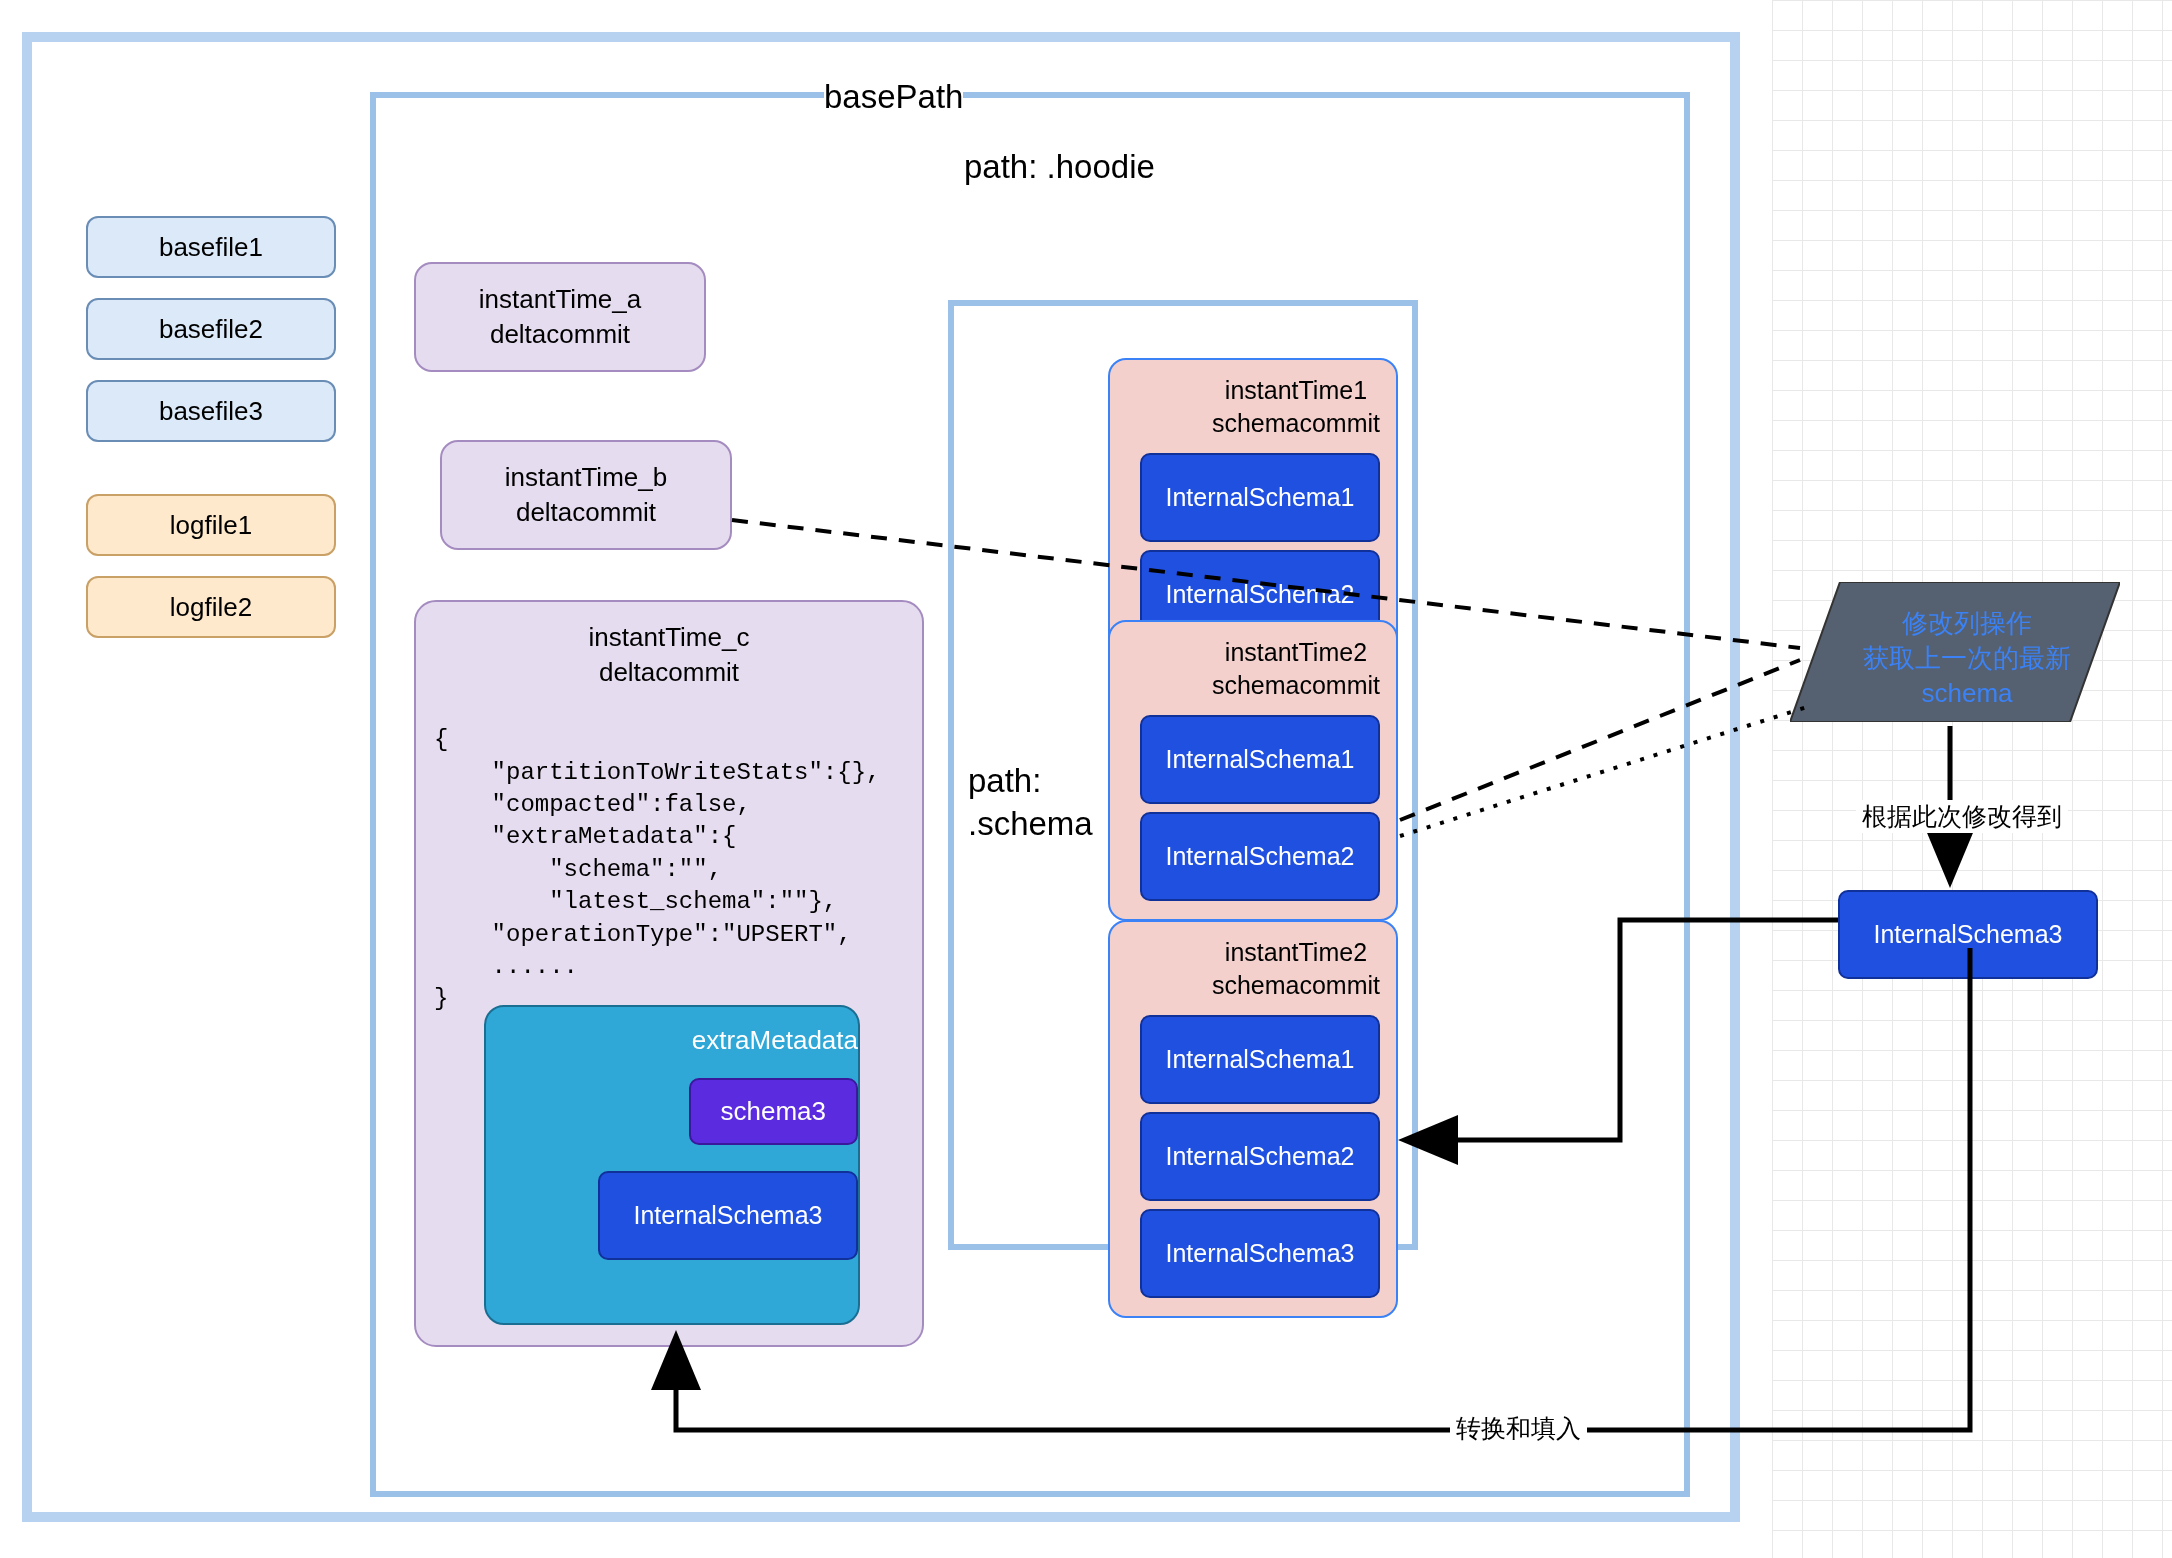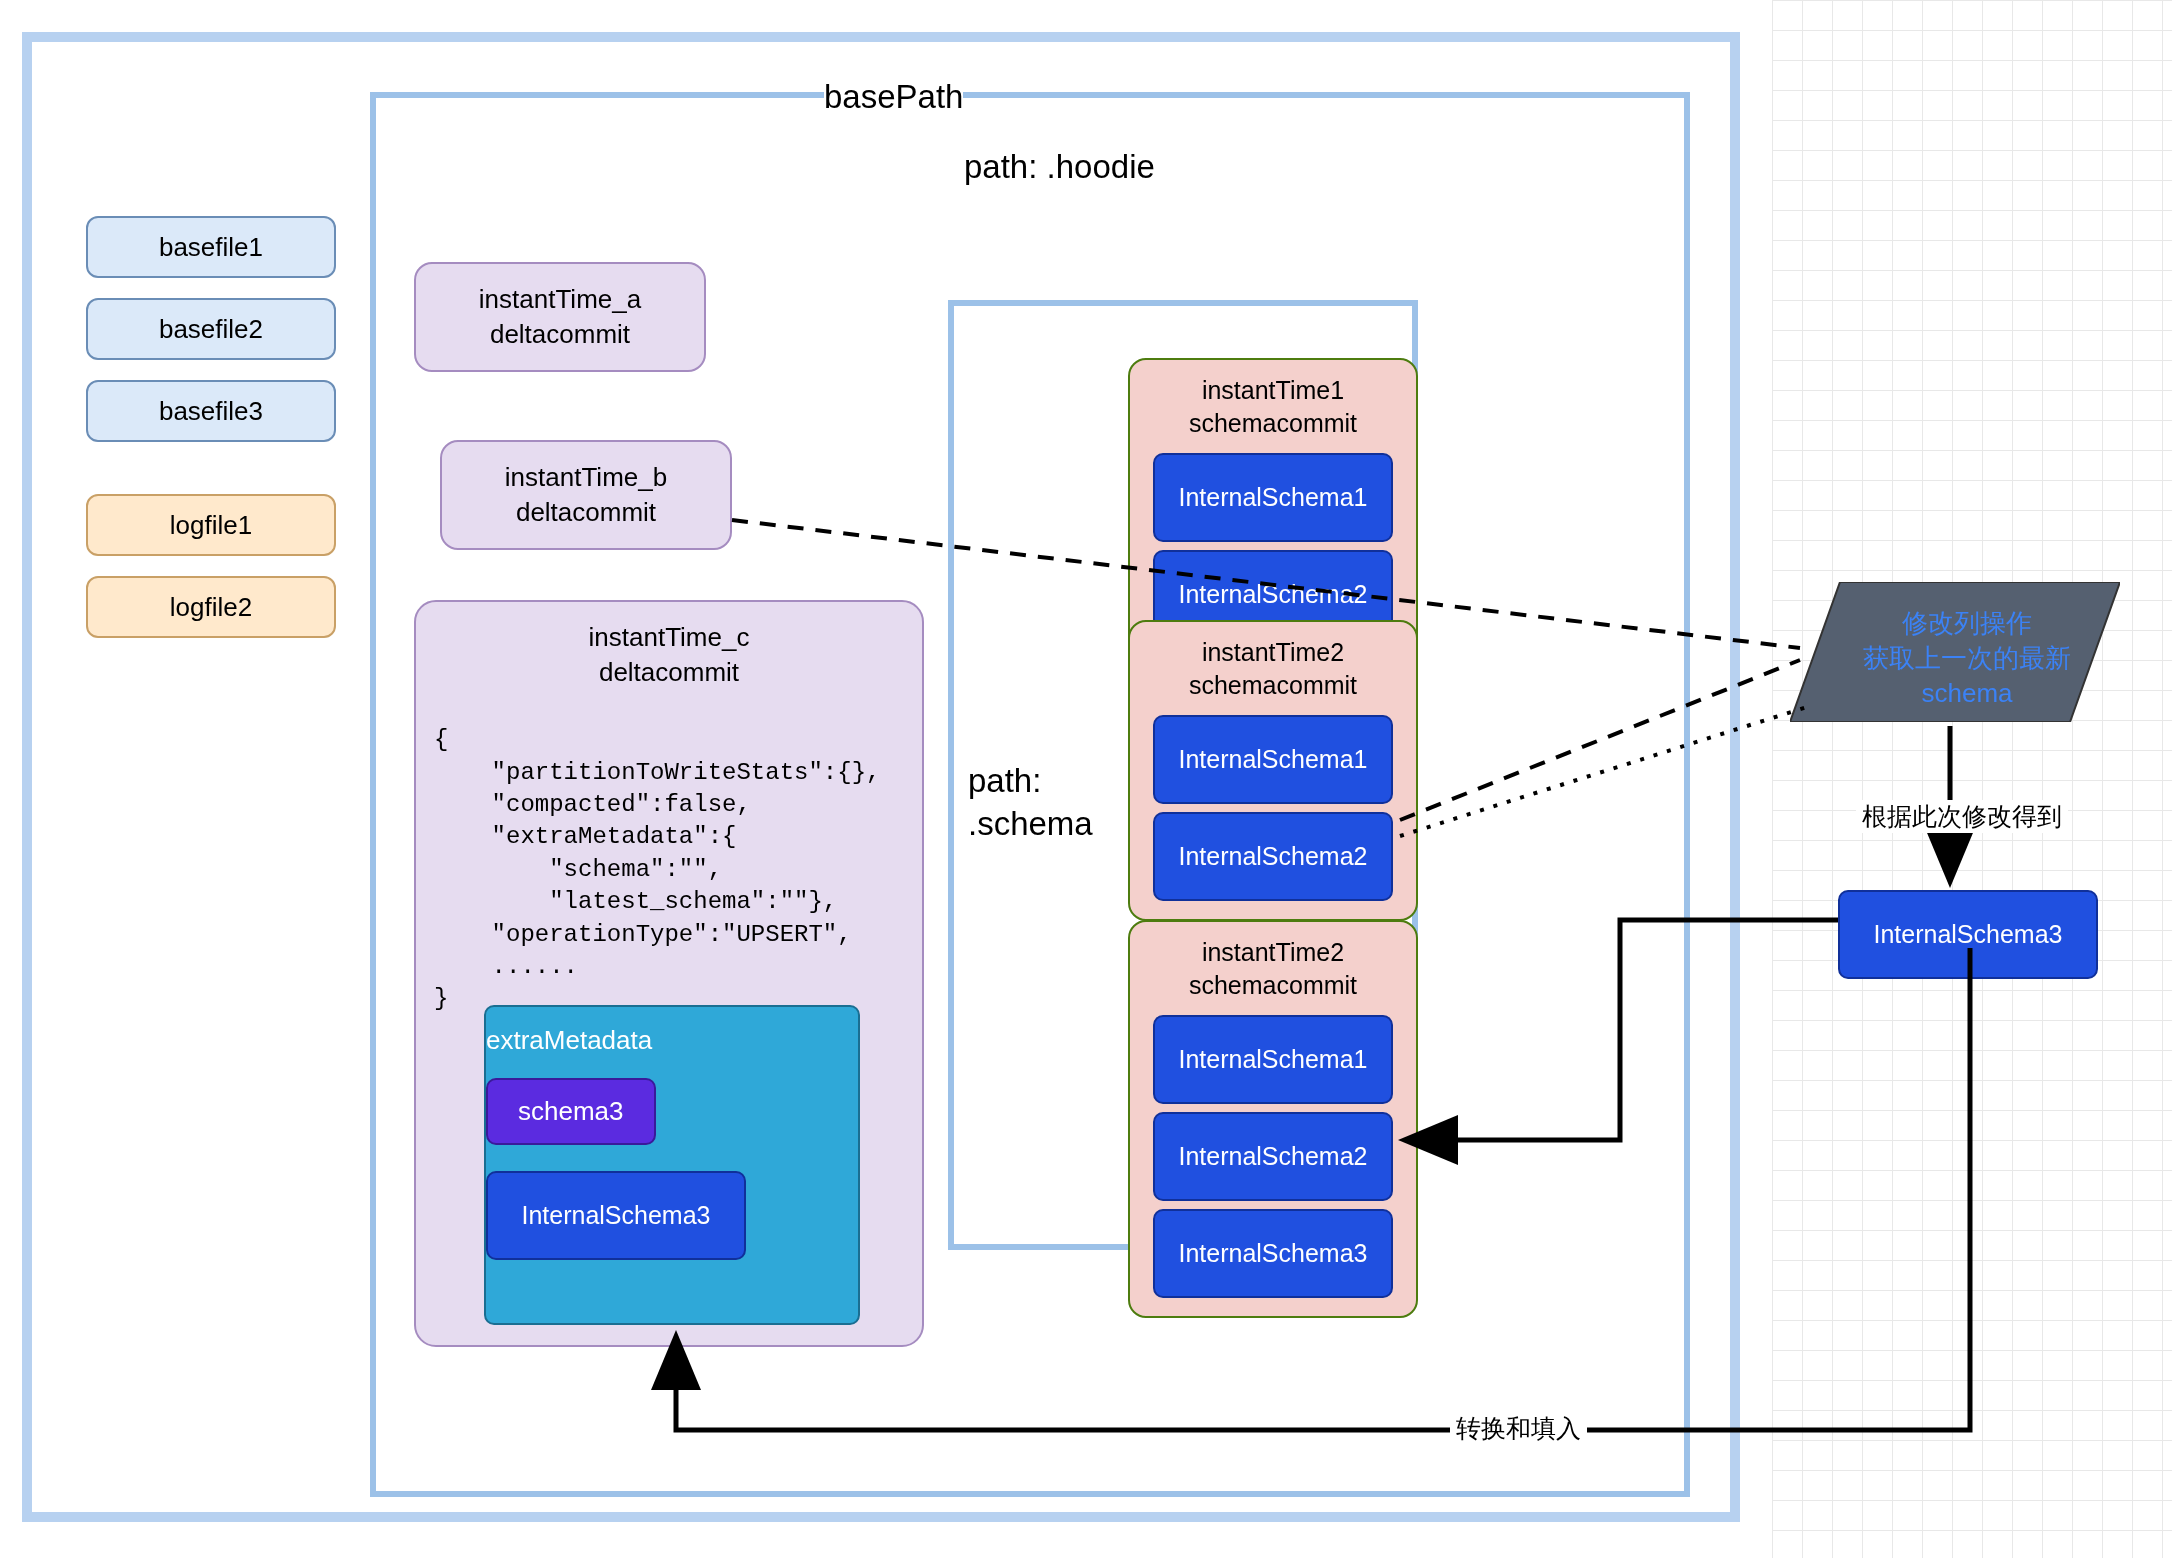--- a/index.html
+++ b/index.html
@@ -26,32 +26,32 @@
 .purple-box { position: absolute; background: #e6dcf0; border: 2px solid #a58cc0;
   border-radius: 18px; z-index: 4; }
 .purple-label { text-align: center; font-size: 26px; line-height: 1.35; padding: 18px 0; }
 
 .big-purple { position: absolute; left: 414px; top: 600px; width: 510px; height: 747px;
   background: #e6dcf0; border: 2px solid #a58cc0; border-radius: 22px; z-index: 4; }
 .json-text { font-family: "Courier New", monospace; font-size: 24px;
   white-space: pre; padding: 16px 18px 0 18px; line-height: 1.35; }
 
 .teal-box { position: absolute; left: 484px; top: 1005px; width: 376px; height: 320px;
-  background: #2fa8d8; border: 2px solid #1a6e92; border-radius: 10px; z-index: 6;
-  display: flex; flex-direction: column; align-items: flex-start; padding-top: 18px; }
+  background: #2fa8d8; border: 2px solid #1a6e92; border-radius: 20px; z-index: 6;
+  display: flex; flex-direction: column; align-items: flex-end; padding-top: 18px; }
 .teal-title { color: #fff; font-size: 26px; margin-bottom: 22px; }
 
 .purple-deep { background: #5b2be0; color: #fff; border: 2px solid #3a1a9a;
   border-radius: 10px; padding: 16px 30px; font-size: 26px; margin-bottom: 26px; }
 .blue-button { background: #2050e0; color: #fff; border: 2px solid #10309a;
   border-radius: 10px; padding: 28px 22px; font-size: 25px; text-align: center; }
 
-.red-box { position: absolute; background: #f4d0cc; border: 2px solid #4d7c0f;
+.red-box { position: absolute; background: #f4d0cc; border: 2px solid #3b82f6;
   border-radius: 18px; z-index: 6; display: flex; flex-direction: column;
-  align-items: center; padding: 14px 16px; margin-left: 20px; }
+  align-items: flex-end; padding: 14px 16px; }
 .red-label { text-align: center; font-size: 25px; line-height: 1.3; margin-bottom: 10px; }
 .red-box .blue-button { width: 240px; margin: 4px 0; }
 
 .paral { position: absolute; left: 1790px; top: 582px; width: 330px; height: 140px;
   z-index: 4; }
 .paral svg { position: absolute; top: 0; left: 0; }
 .paral-text { position: absolute; top: 24px; left: 12px; width: 100%; text-align: center;
   color: #3b82f6; font-size: 26px; line-height: 1.35; }
 
 .ext-schema { position: absolute; left: 1838px; top: 890px; width: 260px; z-index: 5; }

